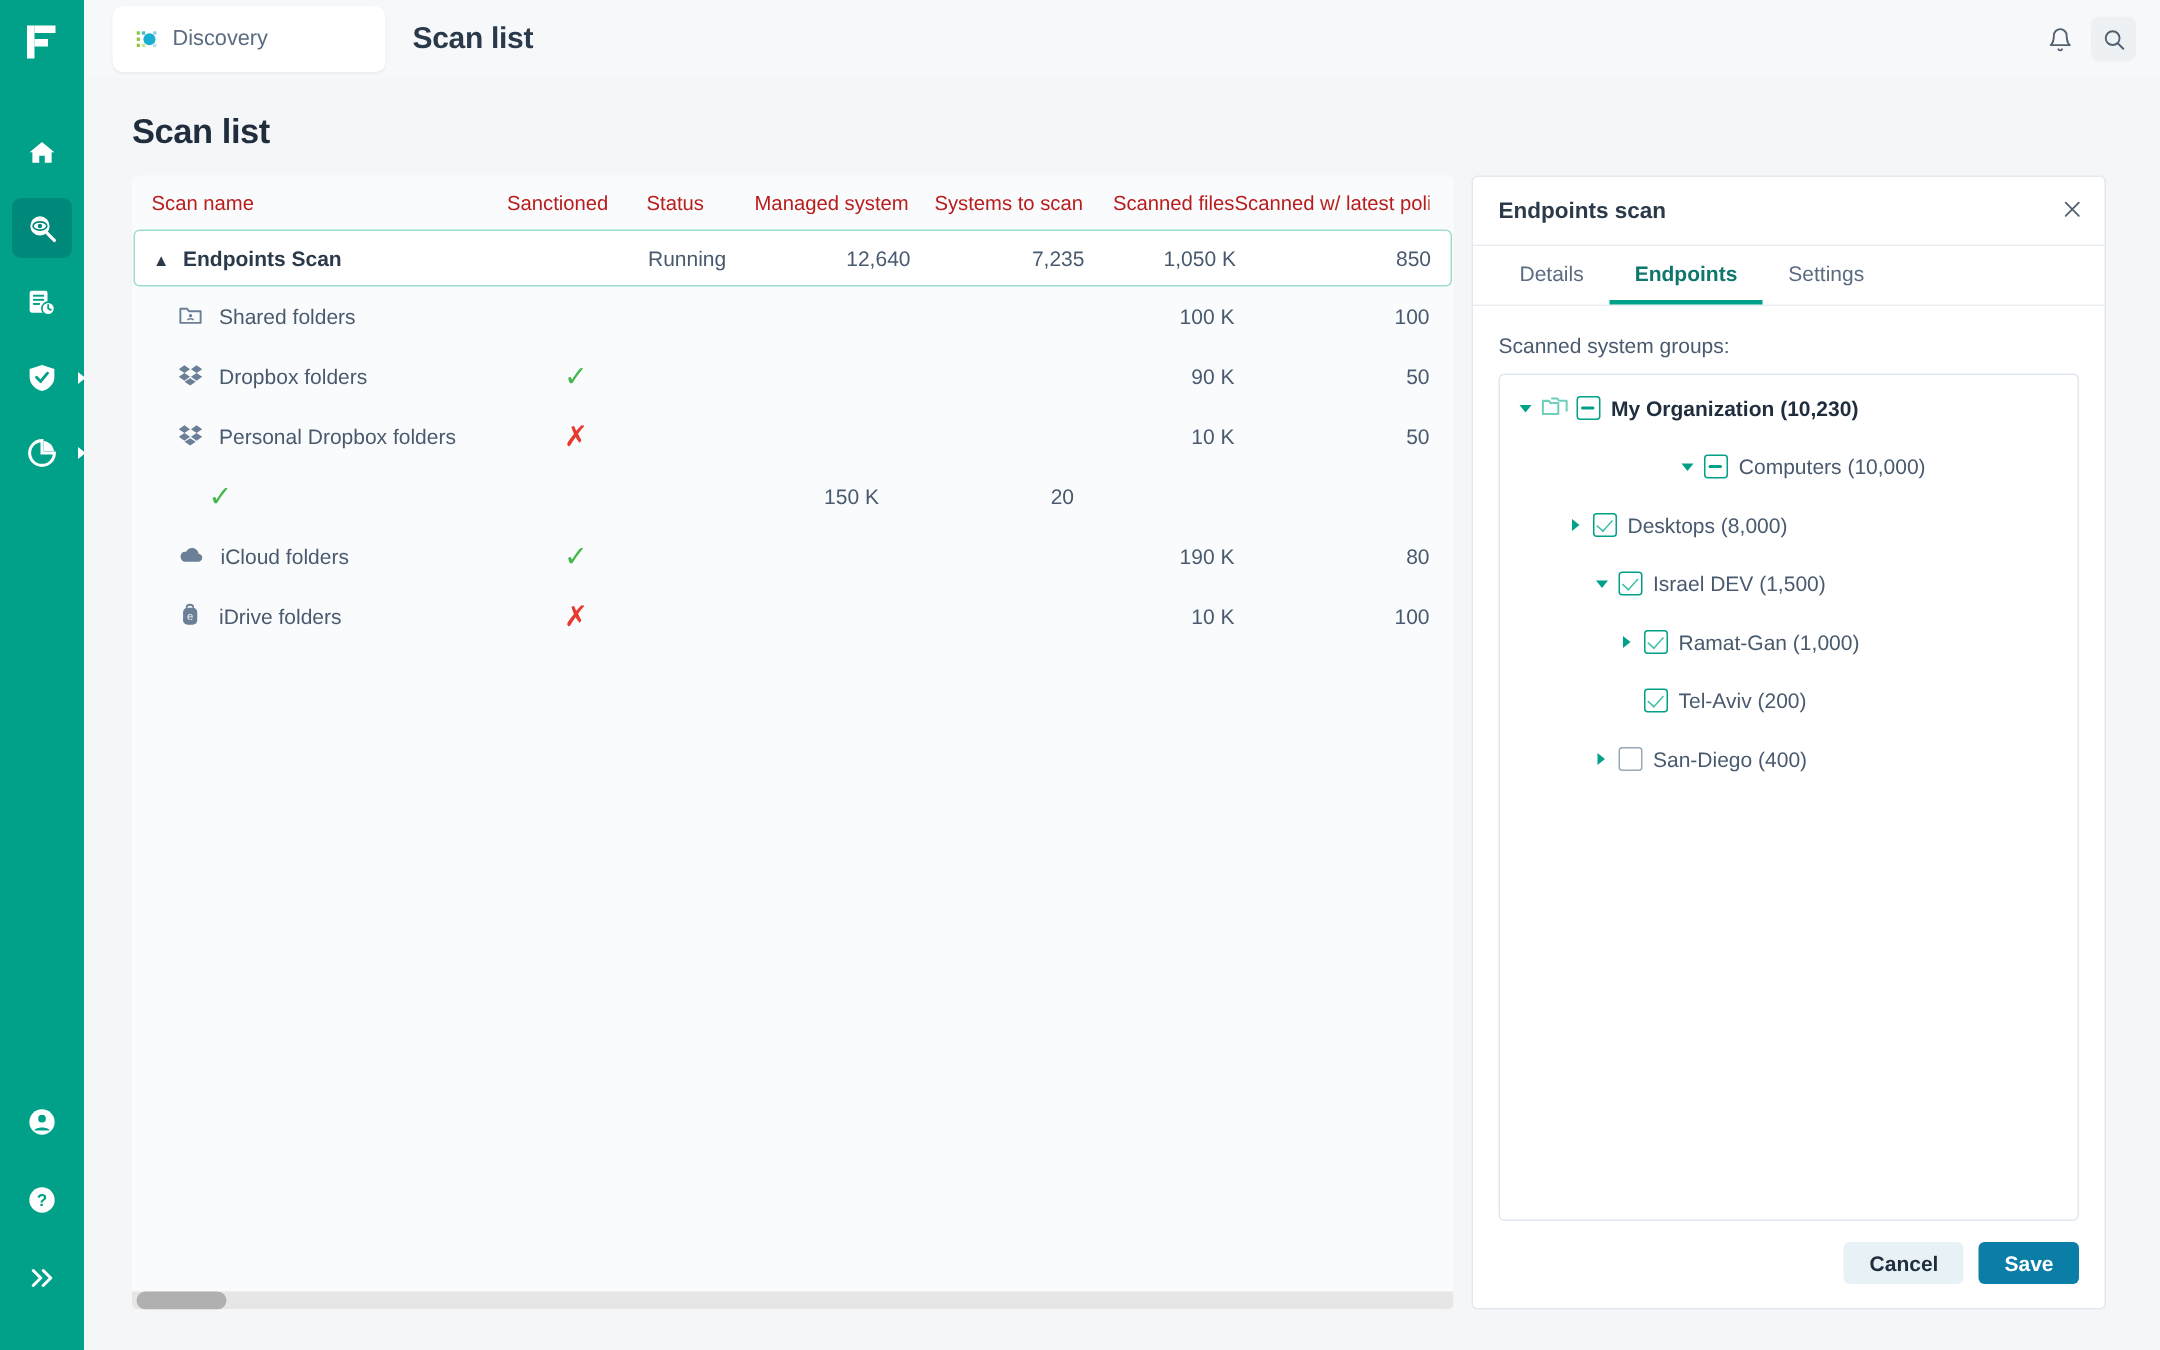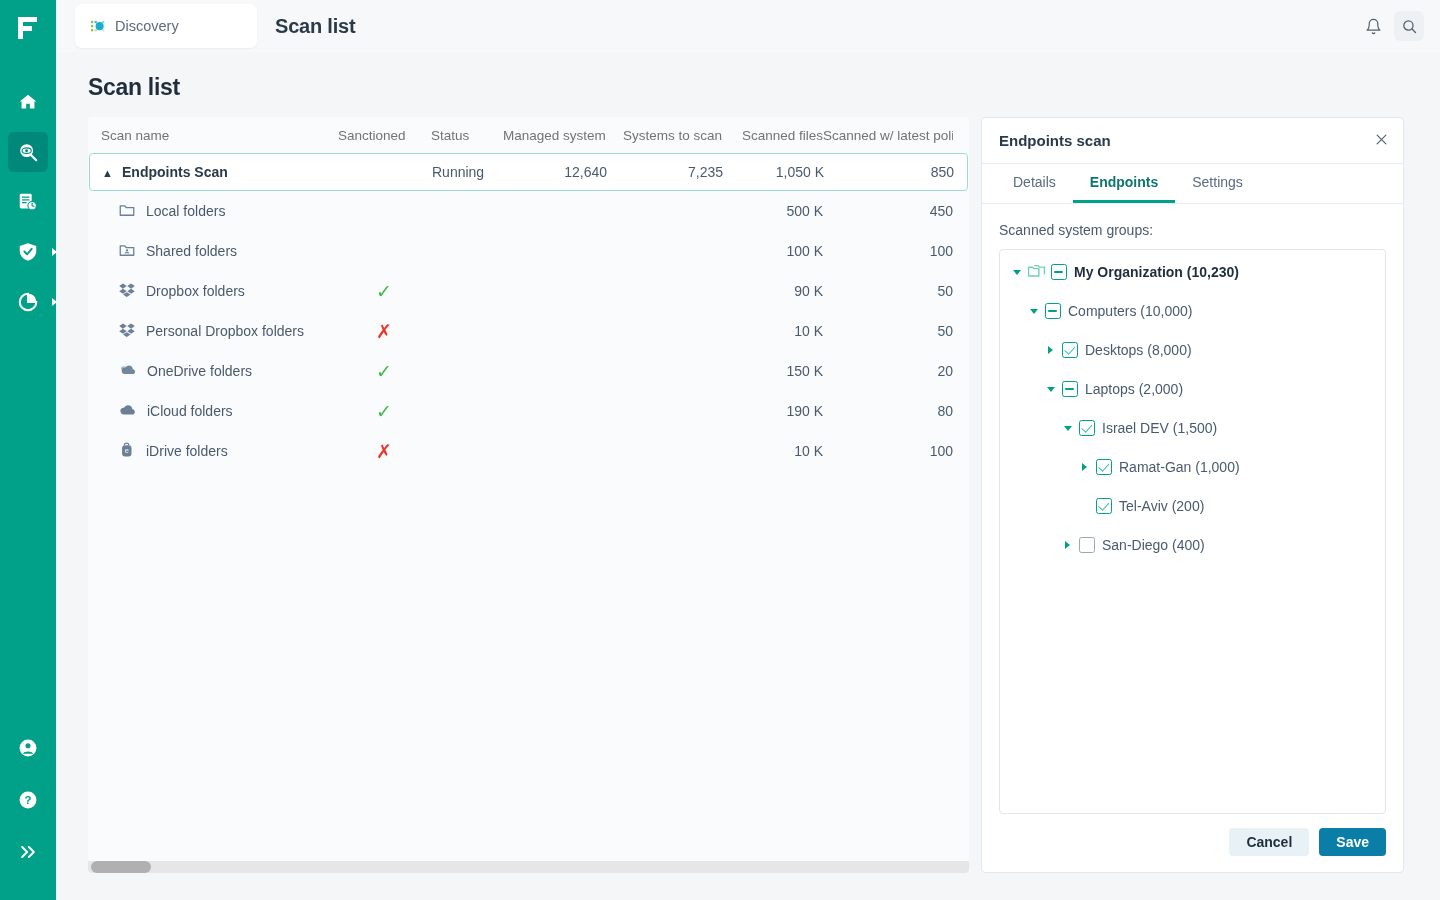--- a/index.html
+++ b/index.html
@@ -88,21 +88,21 @@
   .table-card {
     width: 881px; height: 756px;
     background: #fafbfc;
     border-radius: 4px;
     position: relative;
     overflow: hidden;
   }
   .thead {
     display: flex; align-items: center;
     height: 36px; padding-left: 13px;
-    font-size: 13.5px; color: #737373;
+    font-size: 13.5px; color: #b91c1c;
   }
   .th { white-space: nowrap; overflow: hidden; }
   .c-name    { width: 237px; flex: 0 0 237px; }
   .c-sanc    { width: 93px;  flex: 0 0 93px; }
   .c-status  { width: 72px;  flex: 0 0 72px; }
   .c-managed { width: 103px; flex: 0 0 103px; text-align: right; }
   .c-toscan  { width: 116px; flex: 0 0 116px; text-align: right; }
   .c-files   { width: 101px; flex: 0 0 101px; text-align: right; }
   .c-policy  { width: 130px; flex: 0 0 130px; text-align: right; }
 
@@ -378,34 +378,20 @@
             <div class="c-toscan">7,235</div>
             <div class="c-files">1,050 K</div>
             <div class="c-policy">850</div>
           </div>
 
           <div id="subrows">
               <div class="row-sub">
                 <div class="c-name">
                   <span><svg width="18" height="18" viewBox="0 0 24 24" fill="none" stroke="#6b7f96" stroke-width="1.7" stroke-linejoin="round">
                       <path d="M3 6.5h6l1.8 2.2H21V19H3z"></path>
-                    </svg></span>
-                  <span>Local folders</span>
-                </div>
-                <div class="c-sanc"></div>
-                <div class="c-status"></div>
-                <div class="c-managed"></div>
-                <div class="c-toscan"></div>
-                <div class="c-files">500 K</div>
-                <div class="c-policy">450</div>
-              </div>
-              <div class="row-sub">
-                <div class="c-name">
-                  <span><svg width="18" height="18" viewBox="0 0 24 24" fill="none" stroke="#6b7f96" stroke-width="1.7" stroke-linejoin="round">
-                      <path d="M3 6.5h6l1.8 2.2H21V19H3z"></path>
                       <circle cx="12" cy="12.6" r="1.5" fill="#6b7f96" stroke="none"></circle>
                       <path d="M9.6 16.6c0-1.6 4.8-1.6 4.8 0" stroke-width="1.4"></path>
                     </svg></span>
                   <span>Shared folders</span>
                 </div>
                 <div class="c-sanc"></div>
                 <div class="c-status"></div>
                 <div class="c-managed"></div>
                 <div class="c-toscan"></div>
                 <div class="c-files">100 K</div>
@@ -437,27 +423,20 @@
                 <div class="c-sanc">
                   <span class="mark no">✗</span>
                 </div>
                 <div class="c-status"></div>
                 <div class="c-managed"></div>
                 <div class="c-toscan"></div>
                 <div class="c-files">10 K</div>
                 <div class="c-policy">50</div>
               </div>
               <div class="row-sub">
-                <div class="c-name">
-                  <span><svg width="19" height="19" viewBox="0 0 24 24" fill="#6b7f96">
-                      <path d="M7.8 17.8h10.5c1.9 0 3.3-1.4 3.3-3.1 0-1.6-1.2-2.9-2.8-3.1-.2-2.6-2.4-4.6-5-4.6-2 0-3.8 1.2-4.6 3-.3-.1-.6-.1-.9-.1-2 0-3.7 1.6-3.7 3.6s1.5 4.3 3.2 4.3z" opacity="0.95"></path>
-                      <ellipse cx="7.2" cy="10.4" rx="3.4" ry="2.4" opacity="0.55"></ellipse>
-                    </svg></span>
-                  <span>OneDrive folders</span>
-                </div>
                 <div class="c-sanc">
                   <span class="mark yes">✓</span>
                 </div>
                 <div class="c-status"></div>
                 <div class="c-managed"></div>
                 <div class="c-toscan"></div>
                 <div class="c-files">150 K</div>
                 <div class="c-policy">20</div>
               </div>
               <div class="row-sub">
@@ -526,40 +505,33 @@
                   </span>
                   <span style="margin-left:4px;display:flex">
                     <svg width="19" height="16" viewBox="0 0 24 20" fill="none" stroke="#6ecfbb" stroke-width="1.7" stroke-linejoin="round">
                       <path d="M2 4h5l1.5 1.8H15V15H2z"></path>
                       <path d="M9 2h5l1.5 1.8H22V13"></path>
                     </svg>
                   </span>
                   <span class="cbox indet"></span>
                   <span class="tlabel">My Organization (10,230)</span>
                 </div>
-                <div class="tnode" style="margin-left: 17px;">
+                <div class="tnode" style="margin-left: 17px; justify-content: center;">
                   <span class="twist">
                     <span class="tri-down"></span>
                   </span>
                   <span class="cbox indet"></span>
                   <span class="tlabel">Computers (10,000)</span>
                 </div>
                 <div class="tnode" style="margin-left: 34px;">
                   <span class="twist">
                     <span class="tri-right"></span>
                   </span>
                   <span class="cbox checked"></span>
                   <span class="tlabel">Desktops (8,000)</span>
-                </div>
-                <div class="tnode" style="margin-left: 34px;">
-                  <span class="twist">
-                    <span class="tri-down"></span>
-                  </span>
-                  <span class="cbox indet"></span>
-                  <span class="tlabel">Laptops (2,000)</span>
                 </div>
                 <div class="tnode" style="margin-left: 51px;">
                   <span class="twist">
                     <span class="tri-down"></span>
                   </span>
                   <span class="cbox checked"></span>
                   <span class="tlabel">Israel DEV (1,500)</span>
                 </div>
                 <div class="tnode" style="margin-left: 68px;">
                   <span class="twist">

